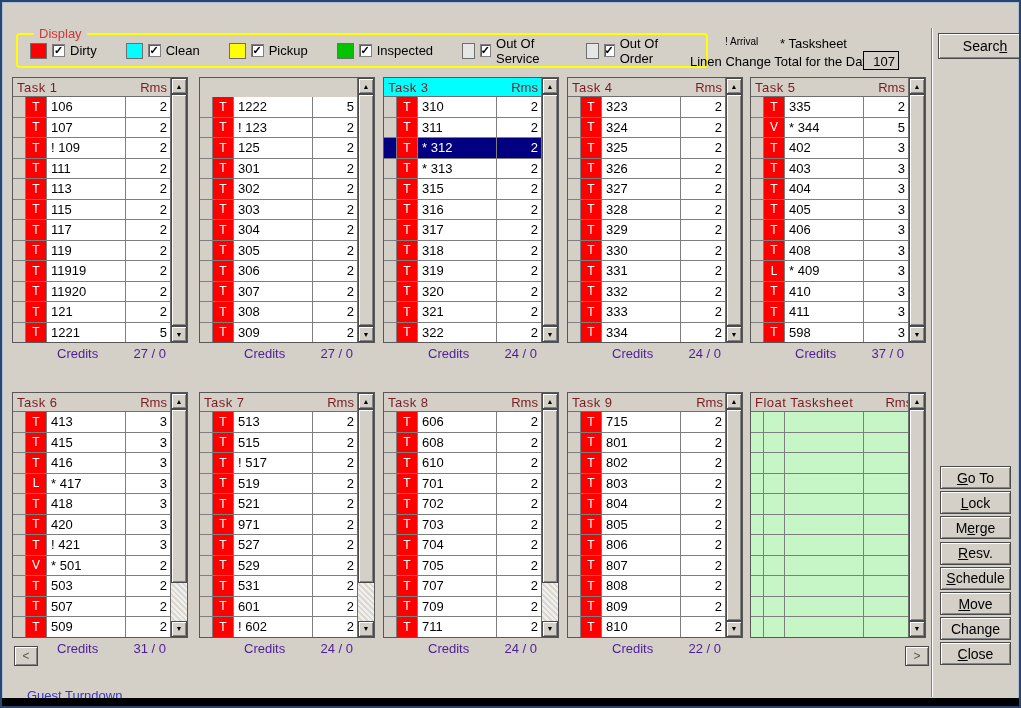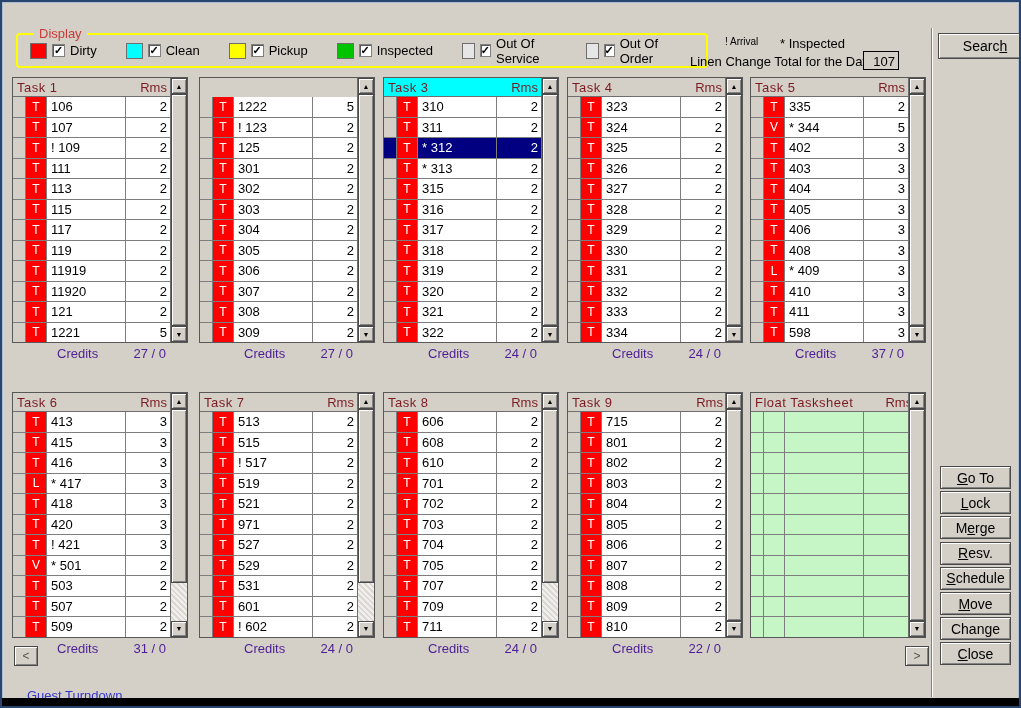--- a/index.html
+++ b/index.html
@@ -131,21 +131,21 @@
         </div>
         <div class="legend-item">
           <div class="swatch" style="background: rgb(230, 230, 230);"></div>
           <div class="checkbox">✓</div>
           <span class="lbl">Out Of Order</span>
         </div>
       </div>
   </div>
 
   <div class="info-arrival">! Arrival</div>
-  <div class="info-stayover">* Inspected</div>
+  <div class="info-stayover">* Tasksheet</div>
   <div class="info-linen-lbl">Linen Change Total for the Day</div>
   <div class="info-linen-box">107</div>
 
   <div class="right-strip"></div>
   <button class="btn95 search-btn" id="search-btn">Searc<u>h</u></button>
   <div id="side-buttons">
       <button class="btn95 side-btn" style="top: 464px;"><u>G</u>o To</button>
       <button class="btn95 side-btn" style="top: 489.2px;"><u>L</u>ock</button>
       <button class="btn95 side-btn" style="top: 514.4px; text-align: center;">M<u>e</u>rge</button>
       <button class="btn95 side-btn" style="top: 539.6px;"><u>R</u>esv.</button>

